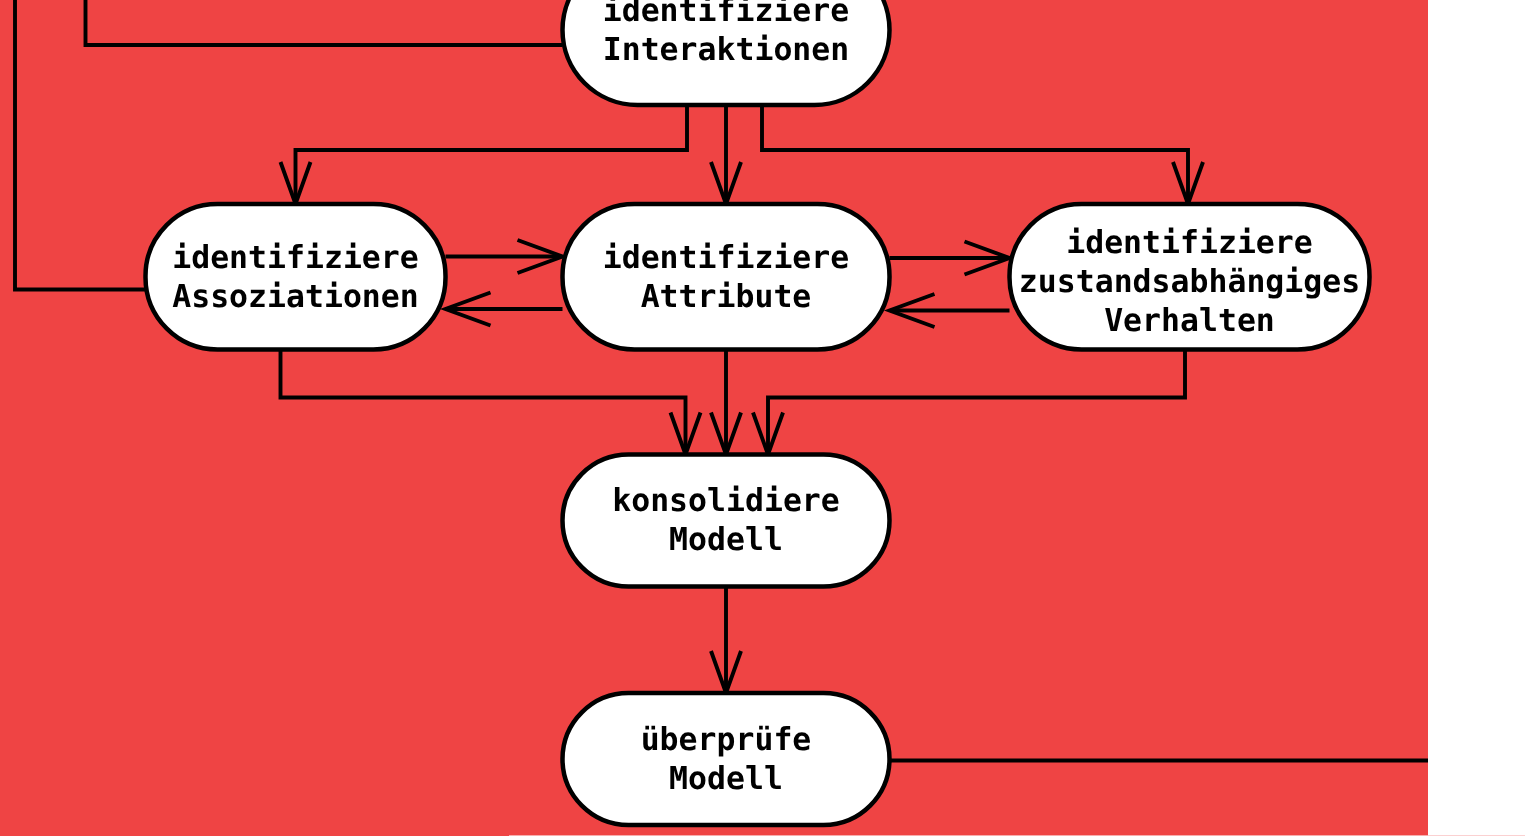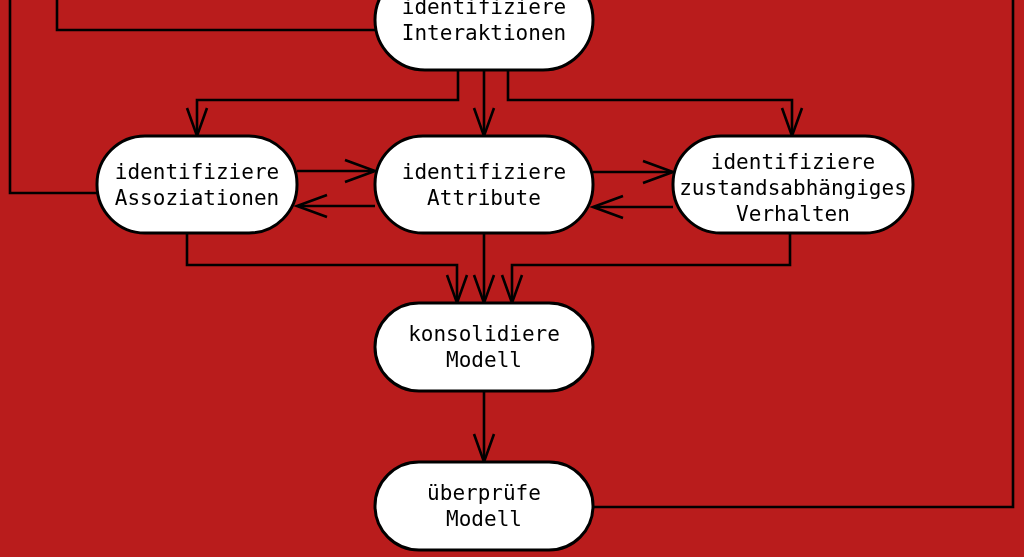--- a/index.html
+++ b/index.html
@@ -2,25 +2,26 @@
 <html><head>
 <meta charset="utf-8">
 <style>
   html, body {
     margin: 0;
     padding: 0;
     background: #ffffff;
   }
   #canvas {
     position: relative;
-    width: 1024px;
+    width: 952px;
     height: 557px;
-    background: #b91c1c;
+    background: #ef4444;
     overflow: hidden;
     font-family: "DejaVu Sans Mono", monospace;
+    font-weight: bold;
   }
   svg#diagram {
     position: absolute;
     top: 0;
     left: 0;
     width: 1024px;
     height: 557px;
     display: block;
   }
   .node-shape {

